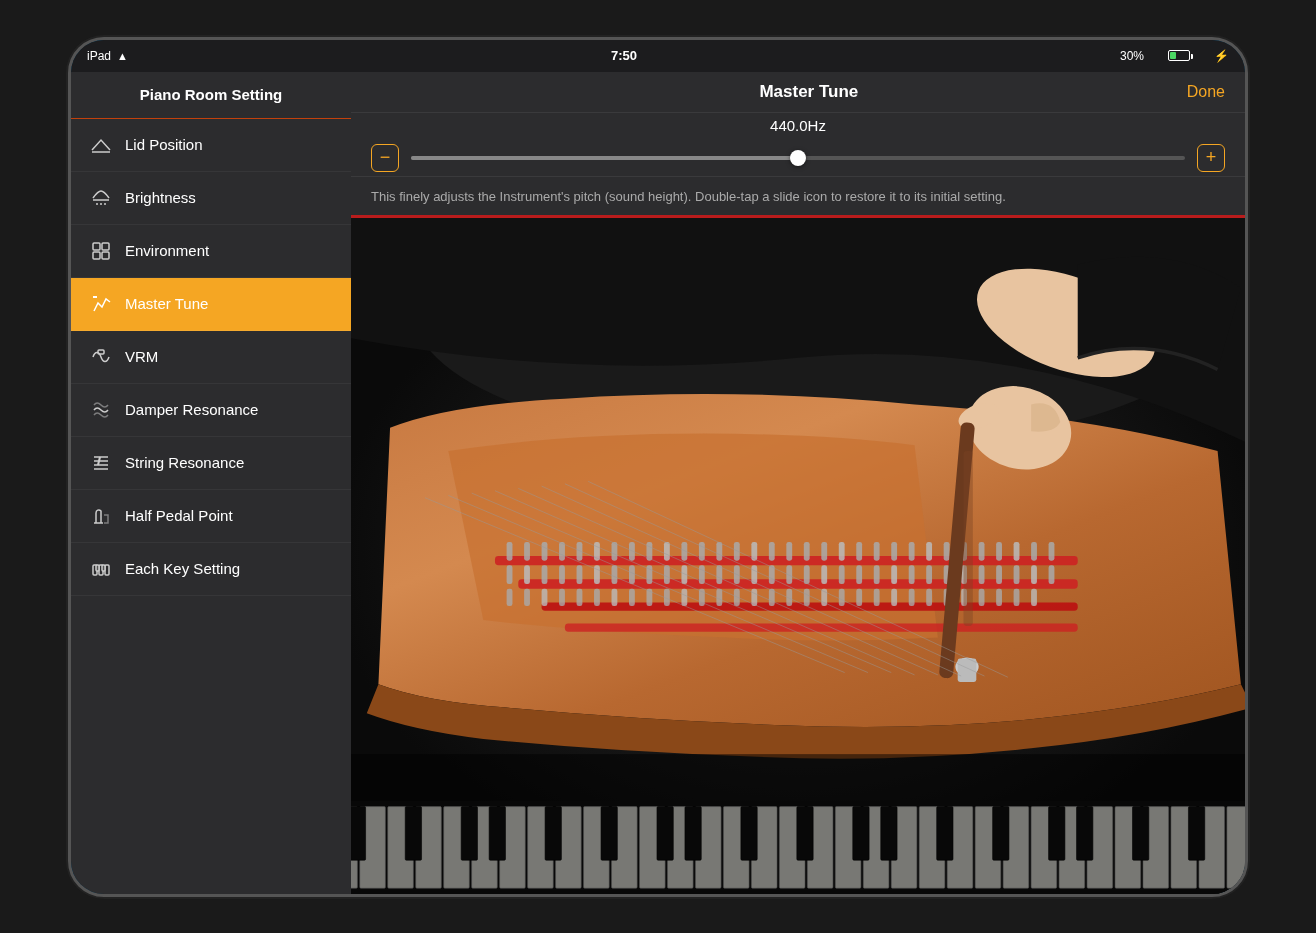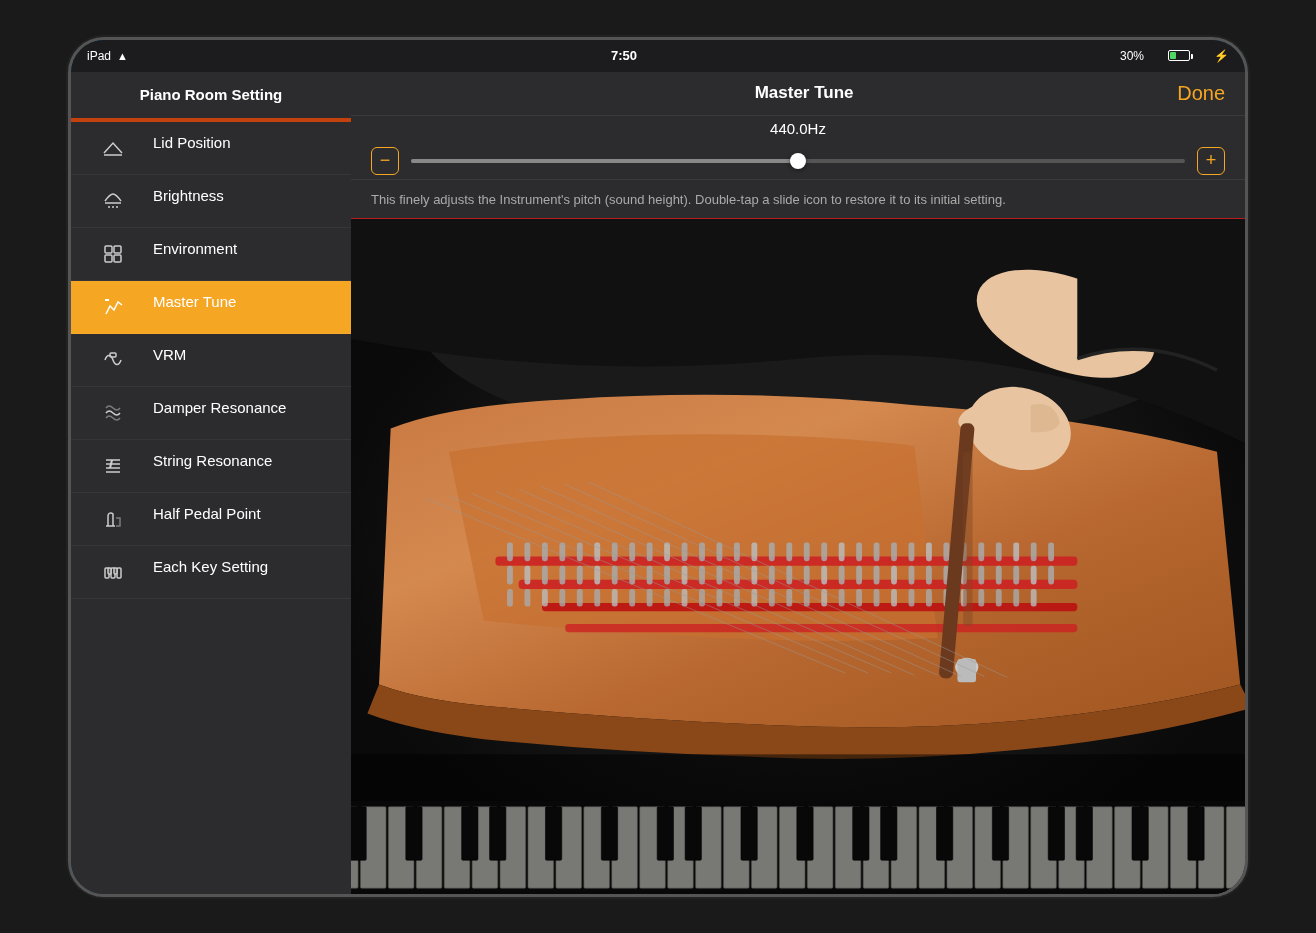--- a/index.html
+++ b/index.html
@@ -98,32 +98,33 @@
     .sidebar {
       width: 280px;
       background: #2c2c2e;
       flex-shrink: 0;
       display: flex;
       flex-direction: column;
     }
     .sidebar-header {
       padding: 14px 22px;
       text-align: center;
-      border-bottom: 4px solid #c2410c;
+      border-bottom: 1px solid #c2410c;
     }
     .sidebar-header-text {
       color: #fff;
       font-size: 15px;
       font-weight: 600;
     }
     .sidebar-item {
       display: flex;
-      padding: 12px 28px;
+      align-items: center;
+      padding: 12px 16px;
       cursor: pointer;
-      gap: 26px;
+      gap: 10px;
       border-bottom: 1px solid rgba(255,255,255,0.05);
     }
     .sidebar-item.active {
       background: #f5a623;
     }
     .sidebar-item-label {
       color: #fff;
       font-size: 15px;
     }
     .sidebar-item.active .sidebar-item-label {
@@ -161,21 +162,21 @@
       background: #2c2c2e;
       border-bottom: 1px solid #3a3a3c;
     }
     .right-title {
       color: #fff;
       font-size: 17px;
       font-weight: 600;
     }
     .done-btn {
       color: #f5a623;
-      font-size: 20px;
+      font-size: 16px;
       cursor: pointer;
       background: none;
       border: none;
       font-family: inherit;
     }
 
     
     .tune-control {
       background: #2c2c2e;
       padding: 4px 20px;
@@ -231,21 +232,21 @@
       height: 16px;
       background: #fff;
       border-radius: 50%;
       box-shadow: 0 1px 4px rgba(0,0,0,0.5);
     }
 
     
     .description-bar {
       padding: 10px 20px;
       background: #2c2c2e;
-      border-bottom: 1px solid #b91c1c;
+      border-bottom: 3px solid #b91c1c;
     }
     .description-text {
       color: #aaa;
       font-size: 13px;
     }
 
     
     .piano-image-area {
       flex: 1;
       position: relative;

